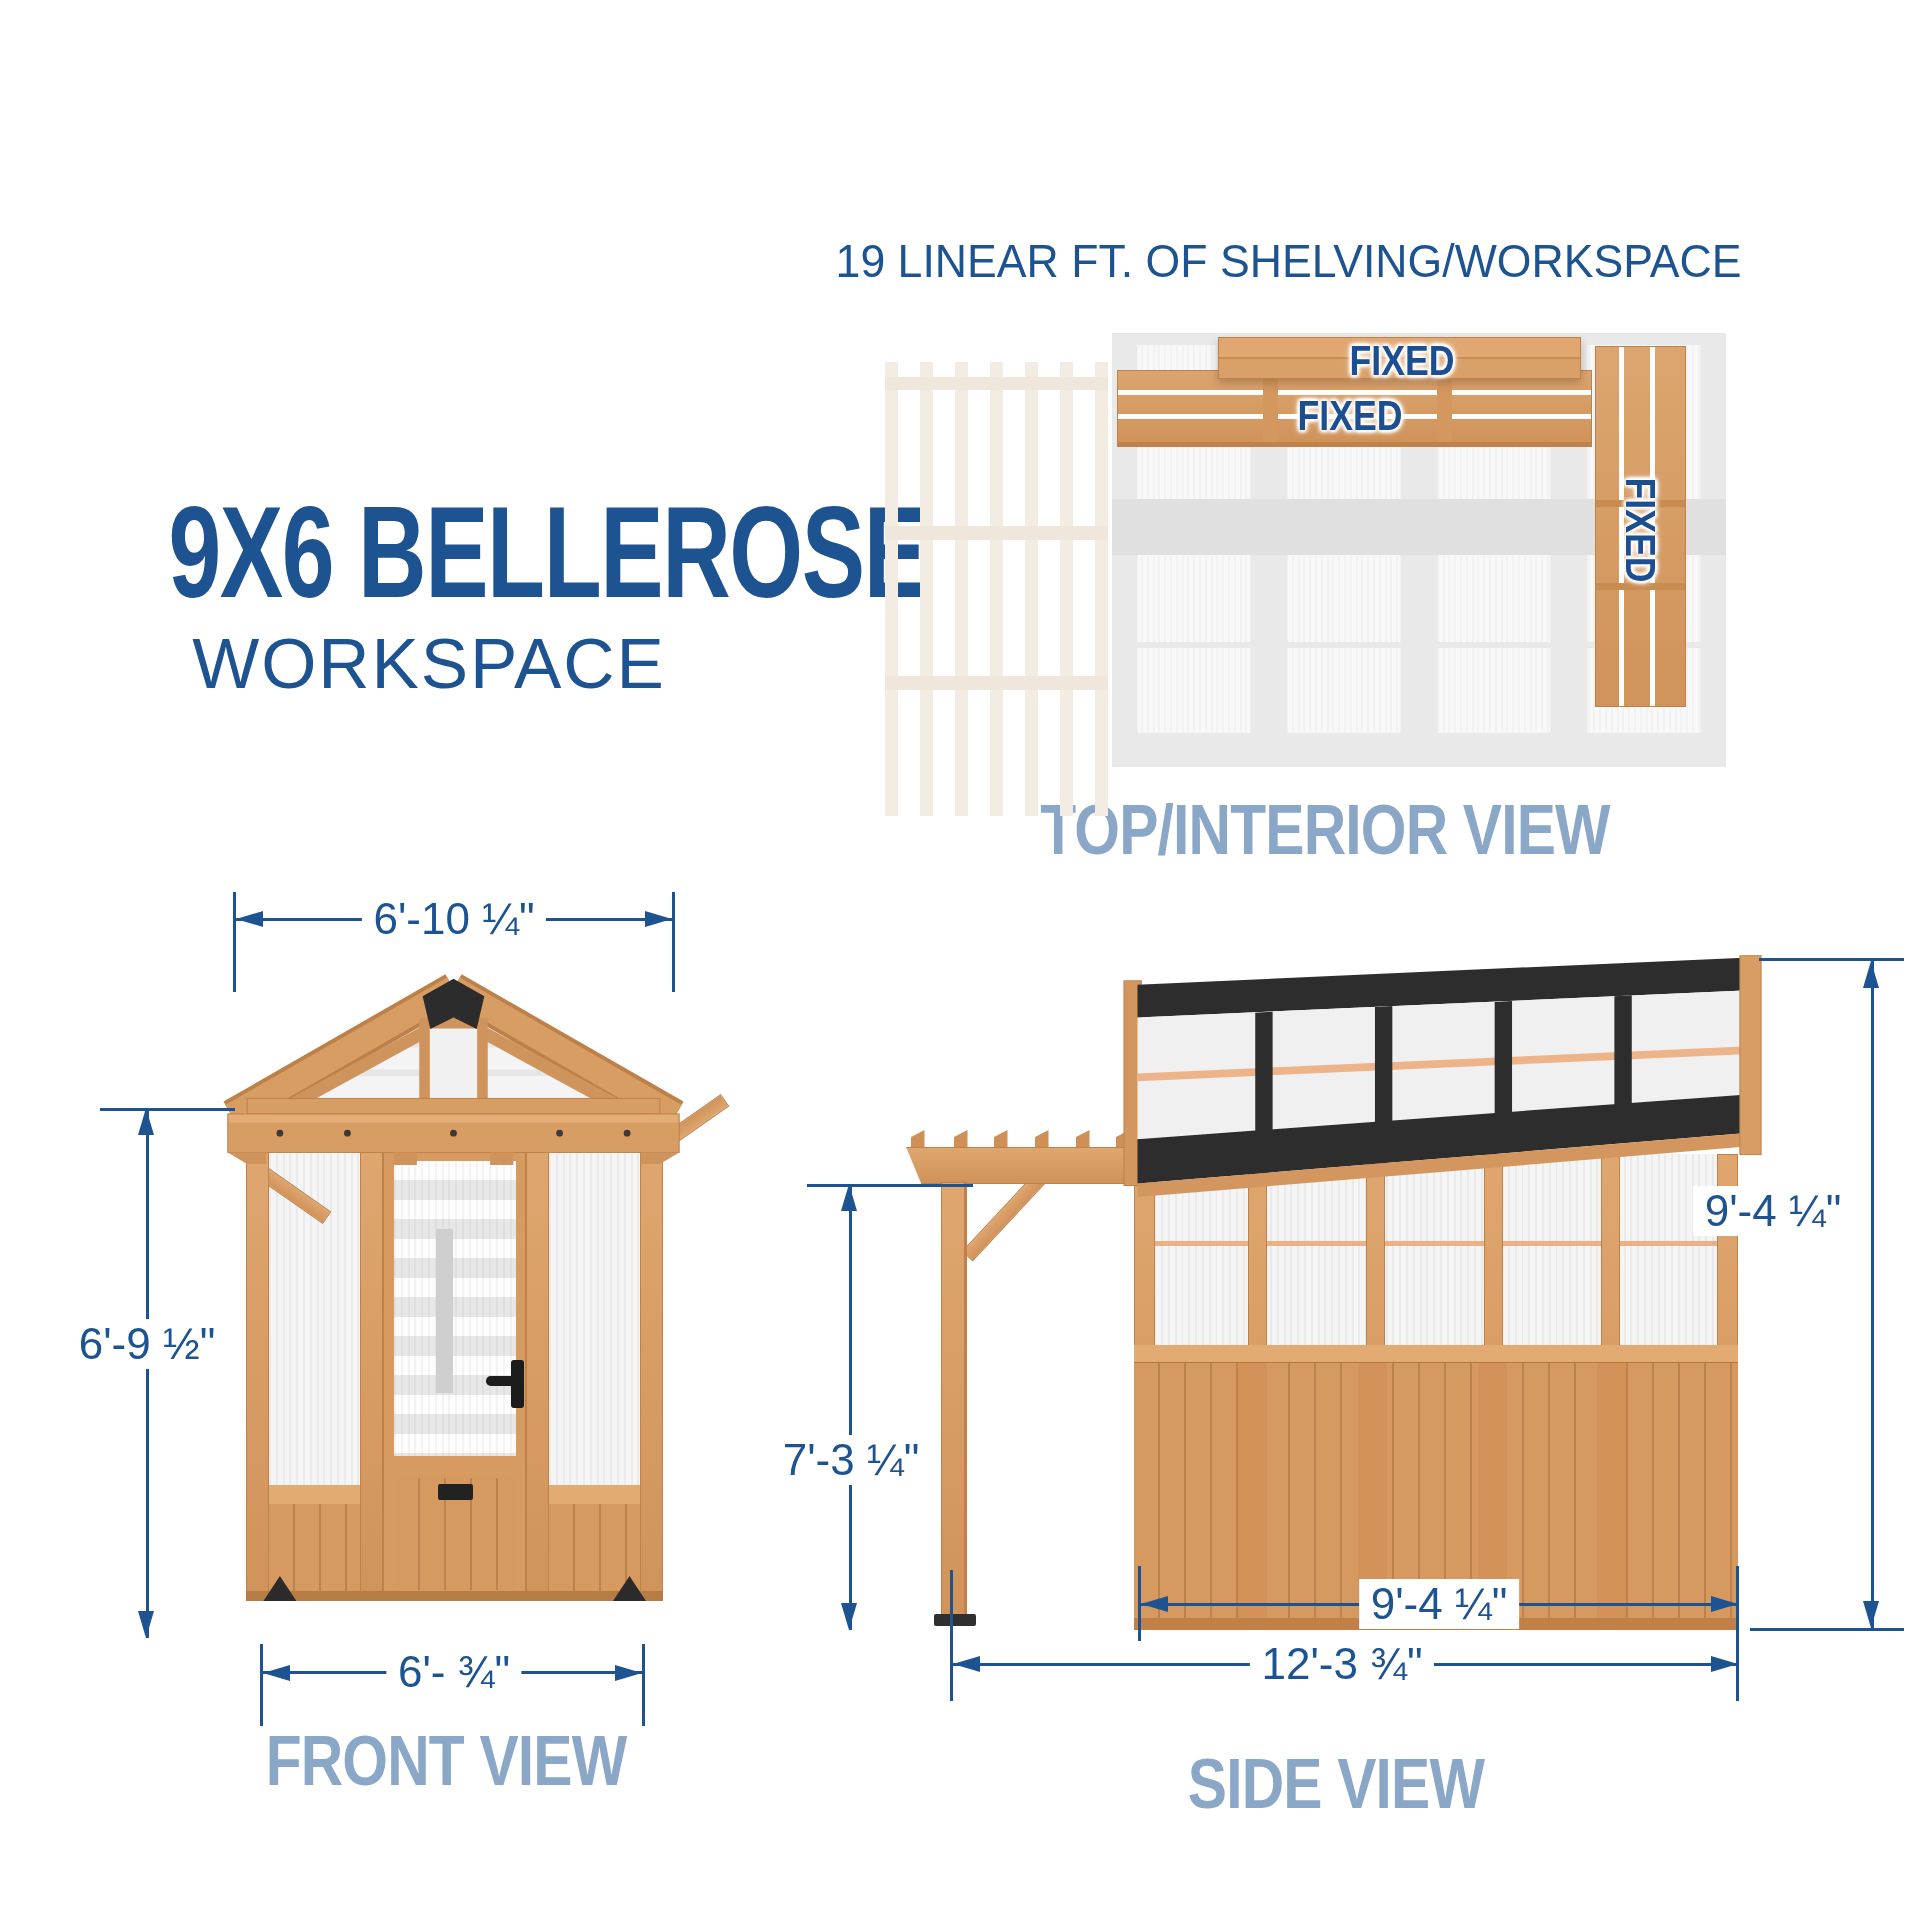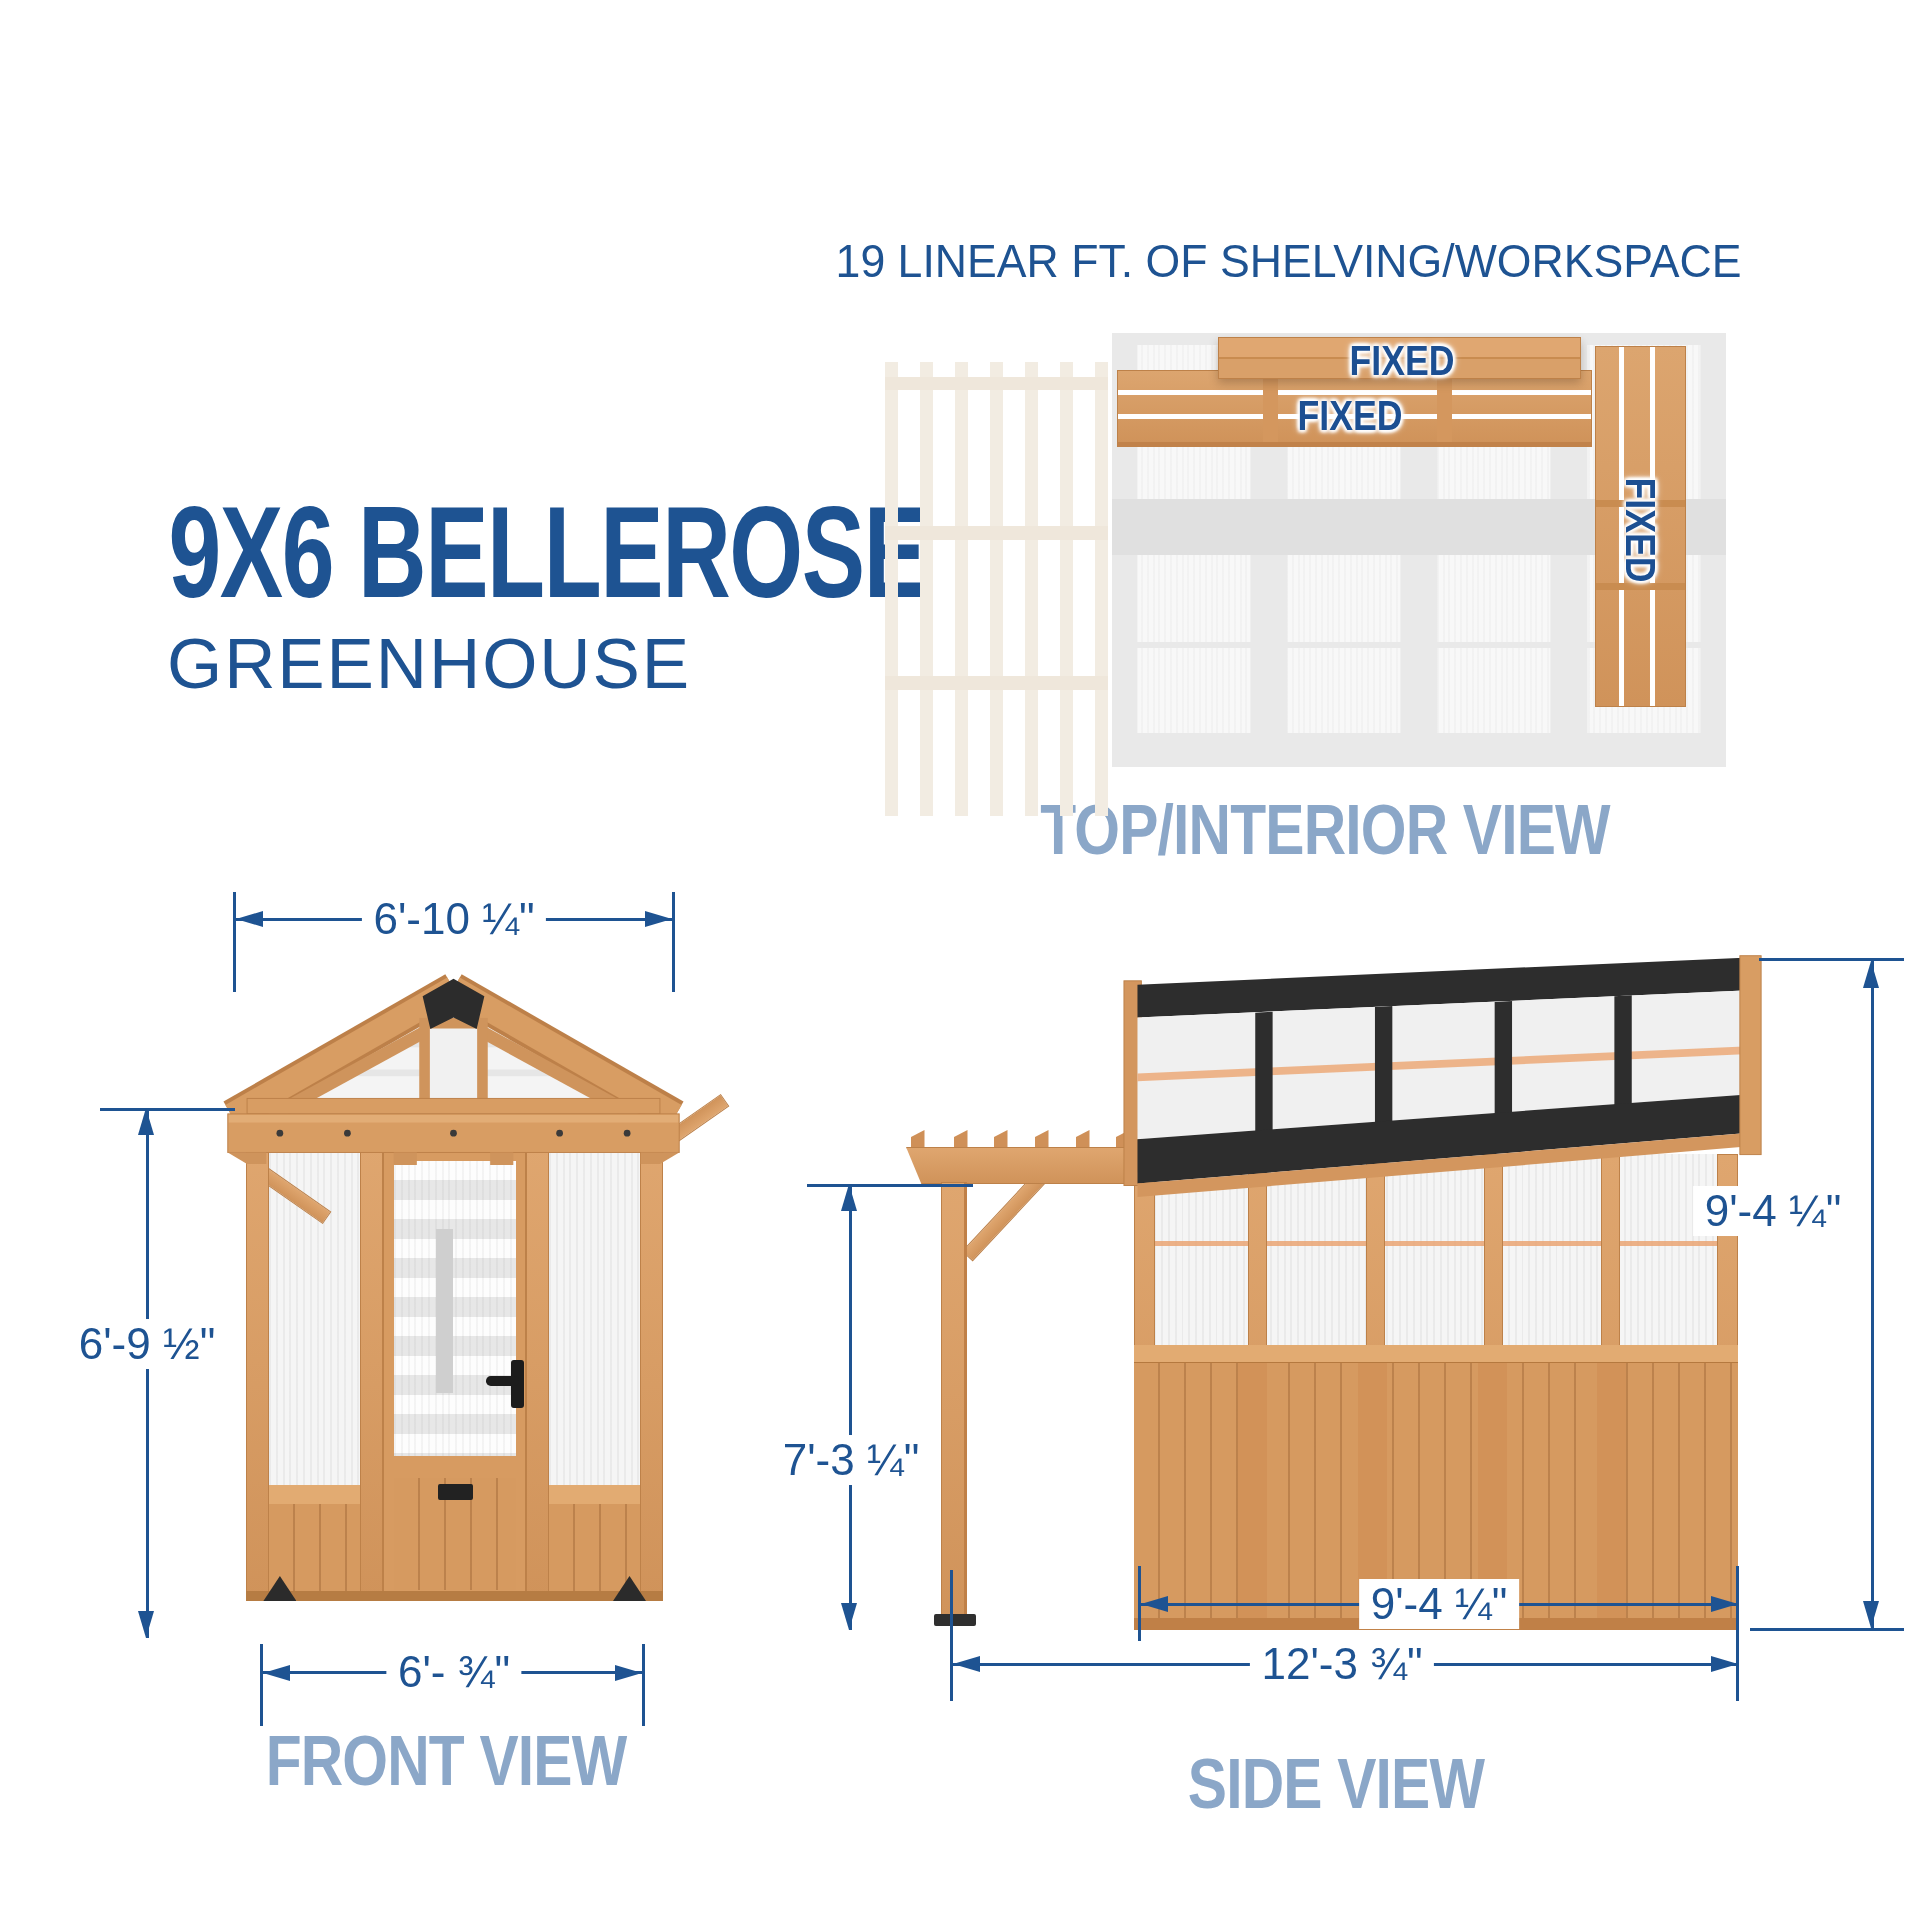--- a/index.html
+++ b/index.html
@@ -74,21 +74,21 @@
     background-image:
       repeating-linear-gradient(90deg,rgba(90,90,90,0.06) 0 1.9px,transparent 1.9px 6.8px),
       repeating-linear-gradient(180deg,#fdfdfd 0 19.3px,#e7e7e7 19.3px 39px);}
 </style>
 </head>
 <body>
 
 <div class="canvas">
 
   <div class="abs title-model" style="left:72px;top:487px;width:714px;">9X6 BELLEROSE</div>
-  <div class="abs title-product" style="left:72px;top:628px;width:714px;">GREENHOUSE</div>
+  <div class="abs title-product" style="left:72px;top:628px;width:714px;">WORKSPACE</div>
 
   <div class="abs tv-heading" style="left:801px;top:234px;width:975px;">19 LINEAR FT. OF SHELVING/WORKSPACE</div>
 
   <div class="abs pergola-top" style="left:885px;top:362px;width:223px;height:454px;"></div>
 
   <div class="abs plan" style="left:1112px;top:333px;width:614px;height:434px;"></div>
 
   <div class="abs shelf-wide" style="left:1117px;top:370px;width:475px;height:77px;"></div>
   <div class="abs shelf-narrow" style="left:1218px;top:337px;width:363px;height:42px;"></div>
   <div class="abs shelf-vert" style="left:1595px;top:346px;width:91px;height:361px;"></div>

